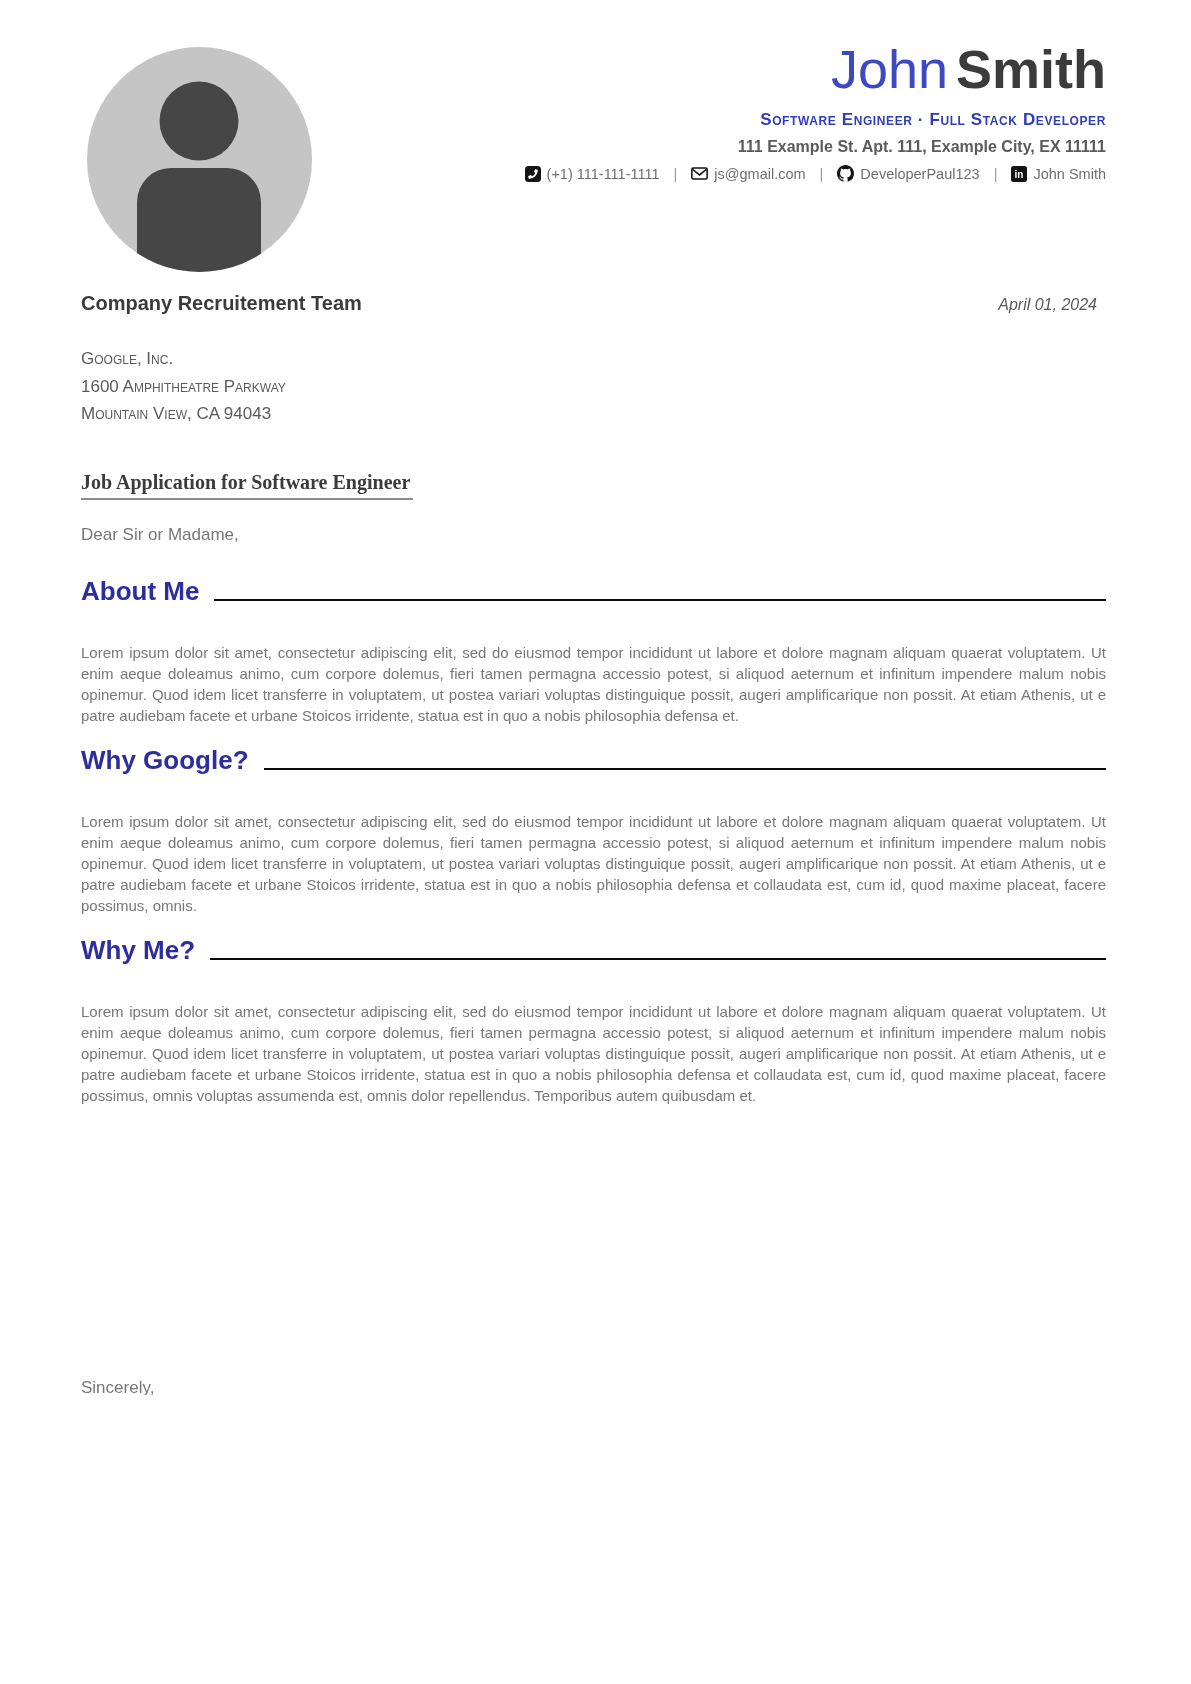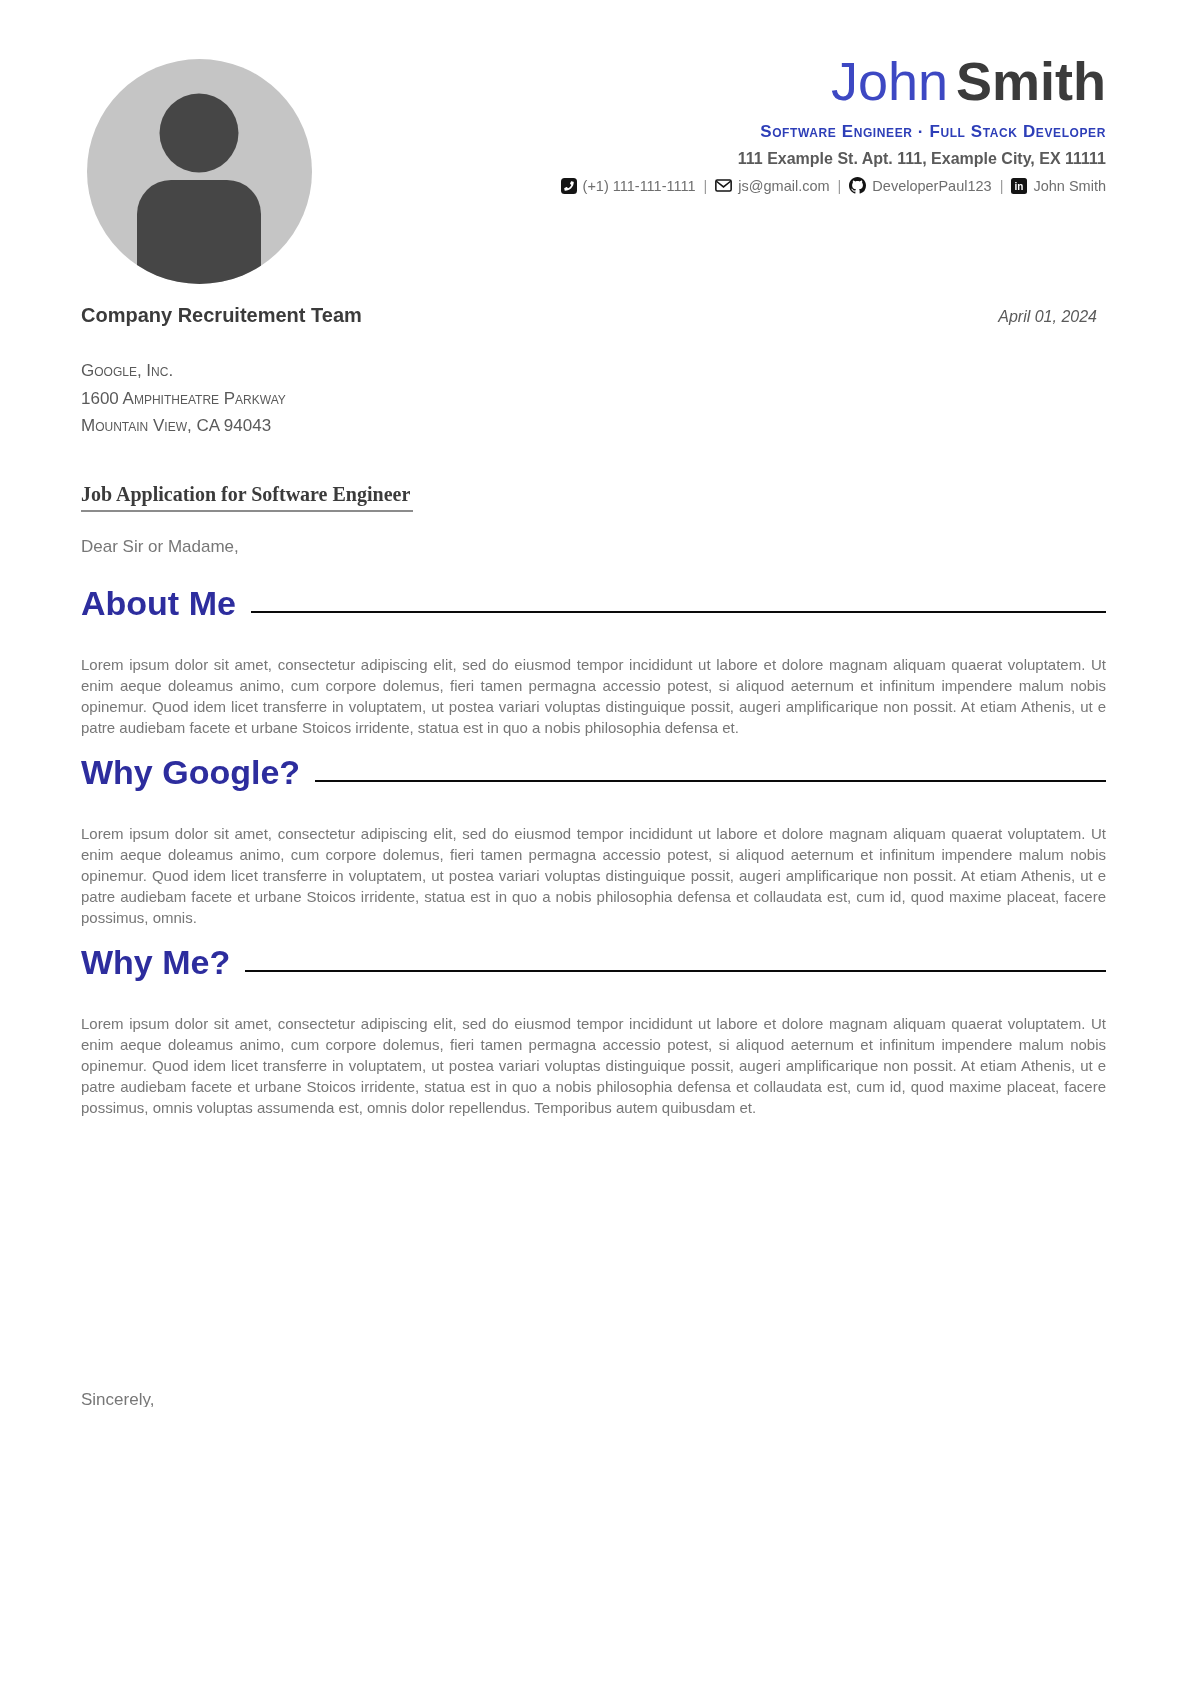--- a/index.html
+++ b/index.html
@@ -21,21 +21,21 @@
   }
   * { margin: 0; padding: 0; box-sizing: border-box; }
   html, body { background: #ffffff; }
   body { font-family: "Liberation Sans", "DejaVu Sans", sans-serif; }
   .page {
     position: relative;
     width: 1191px;
     height: 1391px;
     background: var(--page-bg);
     overflow: hidden;
-    margin: 16px auto;
+    margin: 4px auto;
   }
 
   
   .avatar-wrap {
     position: absolute;
     left: 87px;
     top: 43px;
     width: 225px;
     height: 225px;
   }
@@ -73,21 +73,21 @@
     font-size: 16px;
     color: var(--muted);
   }
   .contact-line {
     margin-top: 9px;
     font-size: 14.5px;
     color: var(--contact-text);
     display: flex;
     align-items: center;
     justify-content: flex-end;
-    gap: 4px;
+    gap: 10px;
   }
   .contact-item { display: inline-flex; align-items: center; gap: 6px; color: var(--contact-text); }
   .contact-sep { color: #9a9a9a; padding: 0 4px; }
   .cicon { display: inline-block; vertical-align: middle; }
 
   
   .recipient-row {
     position: absolute;
     top: 288px;
     left: 81px;
@@ -135,21 +135,21 @@
     top: 572px;
     left: 81px;
     right: 85px;
   }
   .section { margin-bottom: 19px; }
   .section-head {
     display: flex;
     align-items: flex-end;
   }
   .section-title {
-    font-size: 34px;
+    font-size: 26px;
     font-weight: 700;
     color: var(--heading);
     line-height: 30px;
     white-space: nowrap;
   }
   .section-rule {
     flex: 1;
     height: 2.5px;
     background: var(--rule);
     margin-left: 15px;

